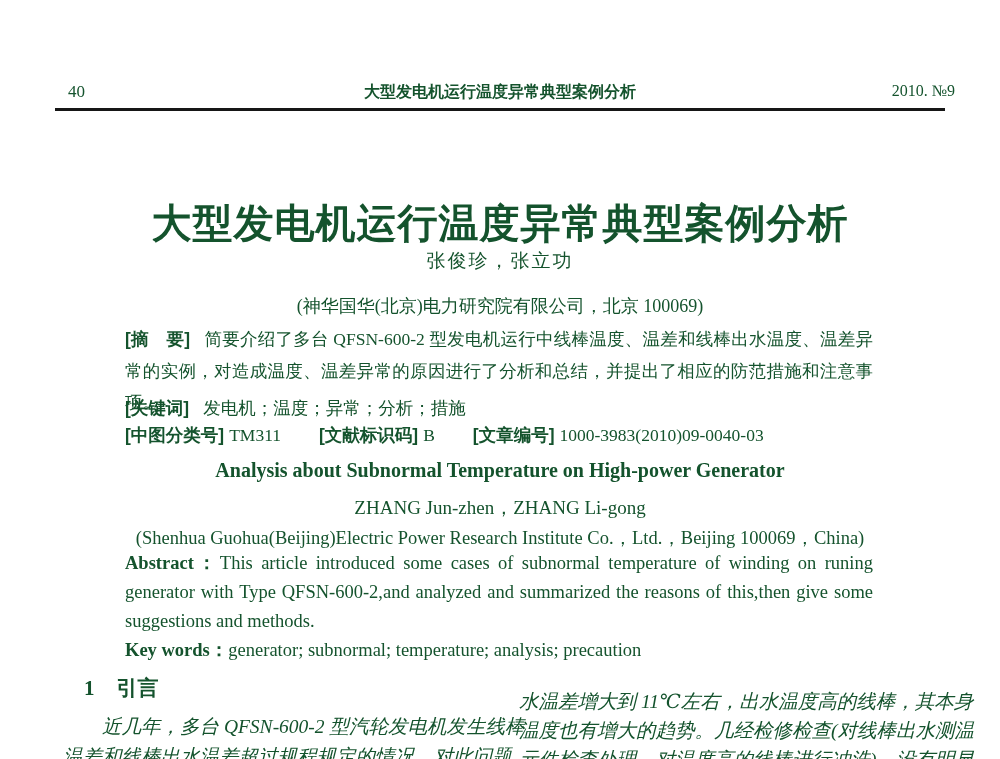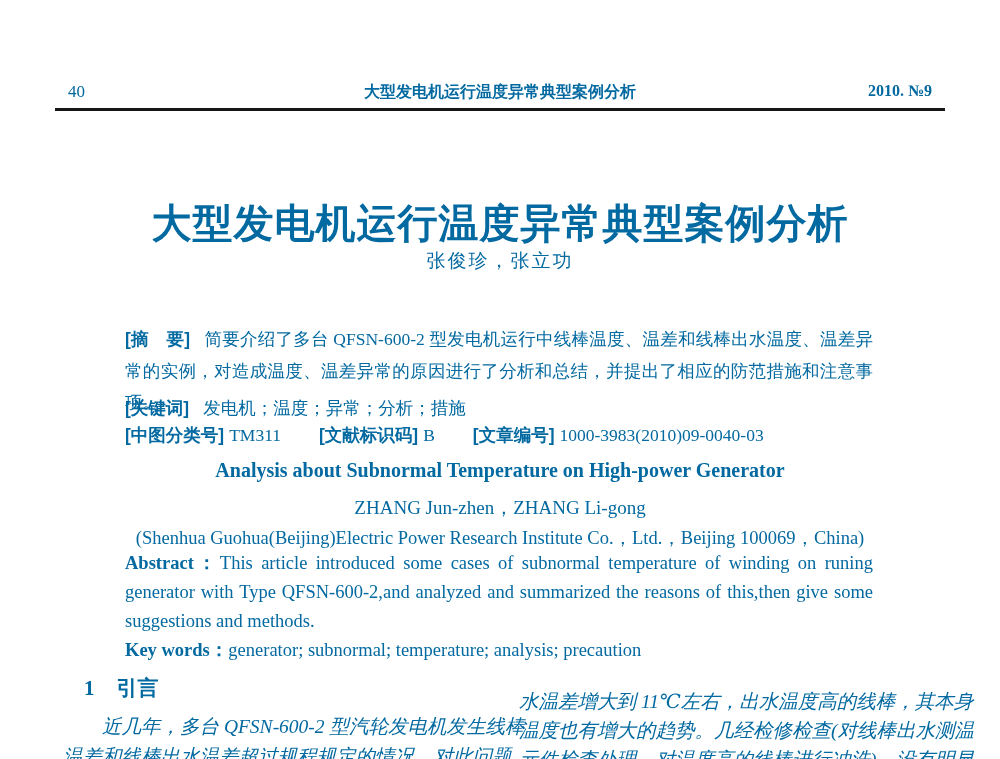--- a/index.html
+++ b/index.html
@@ -1,29 +1,29 @@
 <!DOCTYPE html>
 <html><head>
 <meta charset="utf-8">
 <style>
   html,body{margin:0;padding:0;background:#e8e8e8;}
   .page{
     position:relative;
     width:1000px;height:759px;
     background:#ffffff;
     overflow:hidden;
-    color:#0369a1;
+    color:#14532d;
     font-family:"Liberation Serif","DejaVu Serif",serif;
   }
   .abs{position:absolute;}
   .ctr{left:0;width:1000px;text-align:center;}
   
   .hdr-num{left:68px;top:82px;font-size:17px;}
   .hdr-title{top:82px;font-size:16px;font-family:"Liberation Sans","DejaVu Sans",sans-serif;font-weight:600;}
-  .hdr-issue{right:68px;top:82px;font-size:16px;font-weight:bold;}
+  .hdr-issue{right:45px;top:82px;font-size:16px;}
   .hdr-rule{left:55px;top:108px;width:890px;height:3px;background:#161616;}
   
   .title-cn{left:0;width:1000px;top:196px;text-align:center;margin:0;
     font-family:"Liberation Sans","DejaVu Sans",sans-serif;
     font-size:40px;font-weight:bold;letter-spacing:1px;}
   .authors-cn{top:248px;font-size:19px;letter-spacing:2px;}
   .affil-cn{top:294px;font-size:18px;}
   
   .blk{left:125px;width:748px;margin:0;text-align:justify;}
   .abs-cn{top:324px;font-size:17.5px;line-height:31.5px;}
@@ -55,20 +55,21 @@
 
 <div class="page">
 
   <div class="abs hdr-num">40</div>
   <div class="abs ctr hdr-title">大型发电机运行温度异常典型案例分析</div>
   <div class="abs hdr-issue">2010. №9</div>
   <div class="abs hdr-rule"></div>
 
   <h1 class="abs title-cn">大型发电机运行温度异常典型案例分析</h1>
   <div class="abs ctr authors-cn">张俊珍，张立功</div>
+  <div class="abs ctr affil-cn">(神华国华(北京)电力研究院有限公司，北京 100069)</div>
 
   <p class="abs blk abs-cn"><span class="lbl lbl-gap">[摘　要]</span><span>简要介绍了多台 QFSN-600-2 型发电机运行中线棒温度、温差和线棒出水温度、温差异常的实例，对造成温度、温差异常的原因进行了分析和总结，并提出了相应的防范措施和注意事项。</span></p>
 
   <p class="abs blk kw-cn"><span class="lbl lbl-gap">[关键词]</span><span>发电机；温度；异常；分析；措施</span></p>
 
   <p class="abs blk clc"><span class="clc-group"><span class="lbl lbl-sm">[中图分类号]</span><span>TM311</span></span><span class="clc-group"><span class="lbl lbl-sm">[文献标识码]</span><span>B</span></span><span><span class="lbl lbl-sm">[文章编号]</span><span>1000-3983(2010)09-0040-03</span></span></p>
 
   <div class="abs ctr authors-en">ZHANG Jun-zhen，ZHANG Li-gong</div>
   <div class="abs ctr title-en">Analysis about Subnormal Temperature on High-power Generator</div>
   <div class="abs ctr affil-en">(Shenhua Guohua(Beijing)Electric Power Research Institute Co.，Ltd.，Beijing 100069，China)</div>

